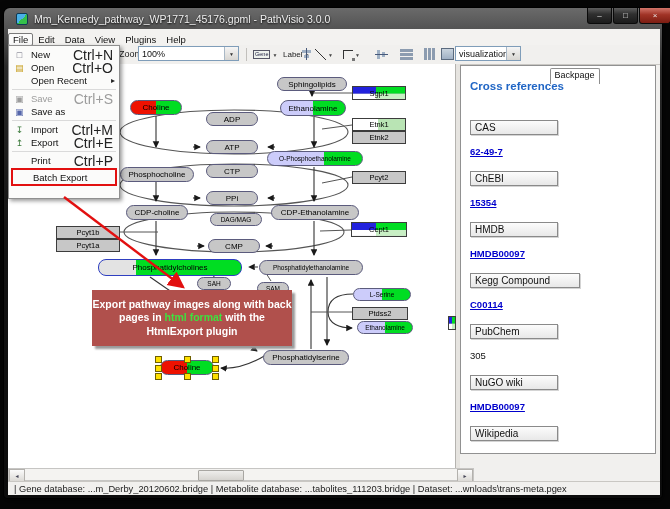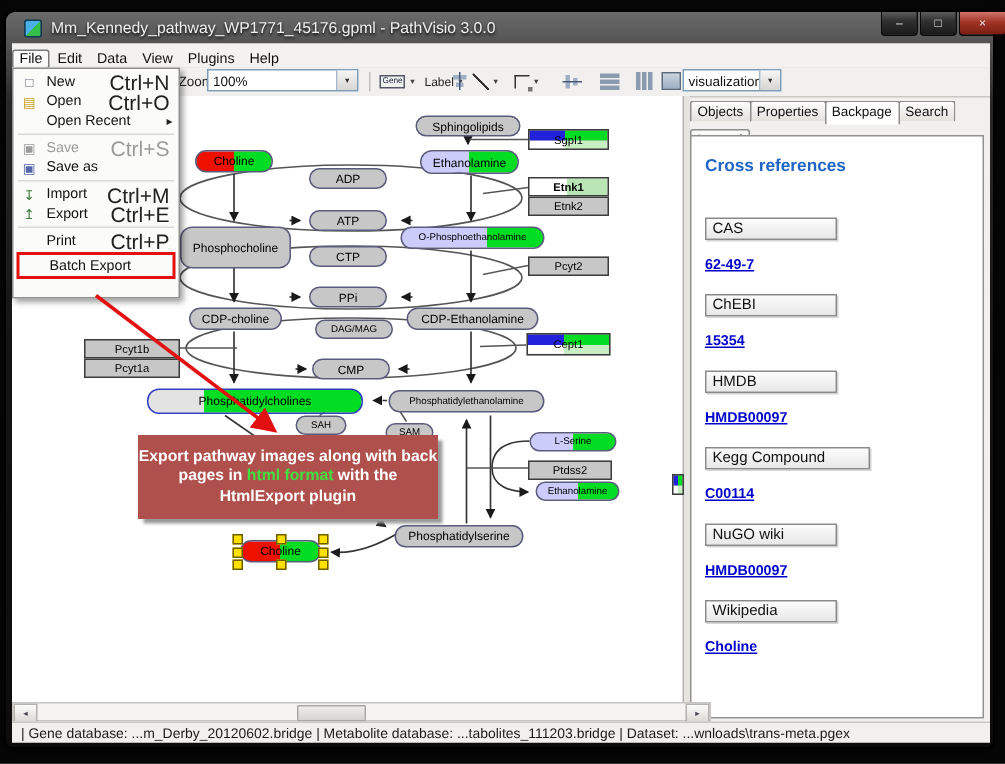--- a/index.html
+++ b/index.html
@@ -81,21 +81,21 @@
   .callout{position:absolute;left:92px;top:290px;width:200px;height:56px;background:#b0504c;z-index:60;
            box-shadow:3px 3px 2px #9a9a9a;display:flex;flex-direction:column;align-items:center;justify-content:center;
            font-size:10.5px;font-weight:bold;color:#fff;line-height:1.3;}
   .callout .cl{white-space:nowrap;}
   .callout .hl{color:#3fe03f;}
   
   .tabs{position:absolute;left:460px;top:64px;width:196px;height:15px;}
   .tab{display:inline-block;font-size:9px;color:#111;padding:1px 4px 0 4px;height:12px;margin-right:-1px;
        background:linear-gradient(#fdfdfd,#e2e0db);border:1px solid #8e8e8e;border-bottom:none;border-radius:2px 2px 0 0;}
   .tab.active{background:#fff;height:14px;position:relative;z-index:3;}
-  .pcontent{position:absolute;left:460px;top:90px;width:196px;height:389px;background:#fff;border:1px solid #919191;
+  .pcontent{position:absolute;left:460px;top:65px;width:196px;height:389px;background:#fff;border:1px solid #919191;
             box-sizing:border-box;padding:14px 0 0 9px;overflow:hidden;}
   .xrefhead{font-size:11.5px;font-weight:bold;color:#2166c5;margin-bottom:28px;}
   .xsec{margin-bottom:12px;}
   .xhead{width:88px;border:1px solid #8a8a8a;background:linear-gradient(#fcfcfc,#e8e8e8);font-size:10px;font-weight:normal;
          color:#111;padding:1px 0 1px 4px;box-sizing:border-box;margin-bottom:6px;box-shadow:1px 1px 0 #d4d4d4;white-space:nowrap;}
   .xlink{font-size:9.5px;font-weight:bold;color:#0000cc;text-decoration:underline;cursor:pointer;}
   .xplain{font-size:9.5px;color:#111;}
   
   .hsb{position:absolute;left:8px;top:468px;width:466px;height:13px;background:#f4f3f1;border:1px solid #c6c5c3;box-sizing:border-box;}
   .hsb-arrow{position:absolute;top:0;width:14px;height:11px;background:linear-gradient(#fbfbfb,#dcdad6);
@@ -204,21 +204,21 @@
       <line x1="228" y1="267" x2="213" y2="277"></line>
       <line x1="262" y1="267" x2="271" y2="281"></line>
     </g>
   </svg>
 
   <div class="pill" style="left:277px;top:77px;width:70px;height:14px;">Sphingolipids</div>
   <div class="pill half-red-green" style="left:130px;top:100px;width:52px;height:15px;">Choline</div>
   <div class="pill half-lav-green" style="left:280px;top:100px;width:66px;height:16px;">Ethanolamine</div>
   <div class="pill" style="left:206px;top:112px;width:52px;height:14px;">ADP</div>
   <div class="pill" style="left:206px;top:140px;width:52px;height:14px;">ATP</div>
-  <div class="pill" style="left:120px;top:151px;width:74px;height:28px;">Phosphocholine</div>
+  <div class="pill" style="left:120px;top:167px;width:74px;height:15px;">Phosphocholine</div>
   <div class="pill lav60 sm" style="left:267px;top:151px;width:96px;height:15px;">O-Phosphoethanolamine</div>
   <div class="pill" style="left:206px;top:164px;width:52px;height:14px;">CTP</div>
   <div class="pill" style="left:206px;top:191px;width:52px;height:14px;">PPi</div>
   <div class="pill" style="left:126px;top:205px;width:62px;height:15px;">CDP-choline</div>
   <div class="pill sm" style="left:210px;top:213px;width:52px;height:13px;">DAG/MAG</div>
   <div class="pill" style="left:271px;top:205px;width:88px;height:15px;">CDP-Ethanolamine</div>
   <div class="pill" style="left:208px;top:239px;width:52px;height:14px;">CMP</div>
   <div class="pill pcnode" style="left:98px;top:259px;width:144px;height:17px;">Phosphatidylcholines</div>
   <div class="pill sm" style="left:197px;top:277px;width:34px;height:13px;">SAH</div>
   <div class="pill sm" style="left:257px;top:282px;width:32px;height:13px;">SAM</div>
@@ -231,21 +231,21 @@
   <div class="handle" style="left:155px;top:356px;"></div>
   <div class="handle" style="left:184px;top:356px;"></div>
   <div class="handle" style="left:212px;top:356px;"></div>
   <div class="handle" style="left:155px;top:365px;"></div>
   <div class="handle" style="left:212px;top:365px;"></div>
   <div class="handle" style="left:155px;top:373px;"></div>
   <div class="handle" style="left:184px;top:373px;"></div>
   <div class="handle" style="left:212px;top:373px;"></div>
 
   <div class="gbox gxdual" style="left:352px;top:86px;width:54px;height:14px;">Sgpl1</div>
-  <div class="gbox gxetnk1" style="left:352px;top:118px;width:54px;height:13px;font-weight:bold;">Etnk1</div>
+  <div class="gbox gxetnk1" style="left:352px;top:118px;width:54px;height:13px;">Etnk1</div>
   <div class="gbox" style="left:352px;top:131px;width:54px;height:13px;">Etnk2</div>
   <div class="gbox" style="left:352px;top:171px;width:54px;height:13px;">Pcyt2</div>
   <div class="gbox gxdual" style="left:351px;top:222px;width:56px;height:15px;">Cept1</div>
   <div class="gbox" style="left:56px;top:226px;width:64px;height:13px;">Pcyt1b</div>
   <div class="gbox" style="left:56px;top:239px;width:64px;height:13px;">Pcyt1a</div>
   <div class="gbox gxdual" style="left:448px;top:316px;width:8px;height:14px;"></div>
   <div class="gbox" style="left:352px;top:307px;width:56px;height:13px;">Ptdss2</div>
 
   <div class="popup">
     <div class="mi">
@@ -323,20 +323,24 @@
     </div>
     <div class="xsec">
       <div class="xhead">HMDB</div>
       <a class="xlink">HMDB00097</a>
     </div>
     <div class="xsec">
       <div class="xhead" style="width:110px;">Kegg Compound</div>
       <a class="xlink">C00114</a>
     </div>
     <div class="xsec">
+      <div class="xhead">PubChem</div>
+      <span class="xplain">305</span>
+    </div>
+    <div class="xsec">
       <div class="xhead">NuGO wiki</div>
       <a class="xlink">HMDB00097</a>
     </div>
     <div class="xsec">
       <div class="xhead">Wikipedia</div>
       <a class="xlink">Choline</a>
     </div>
 
   </div>
 

